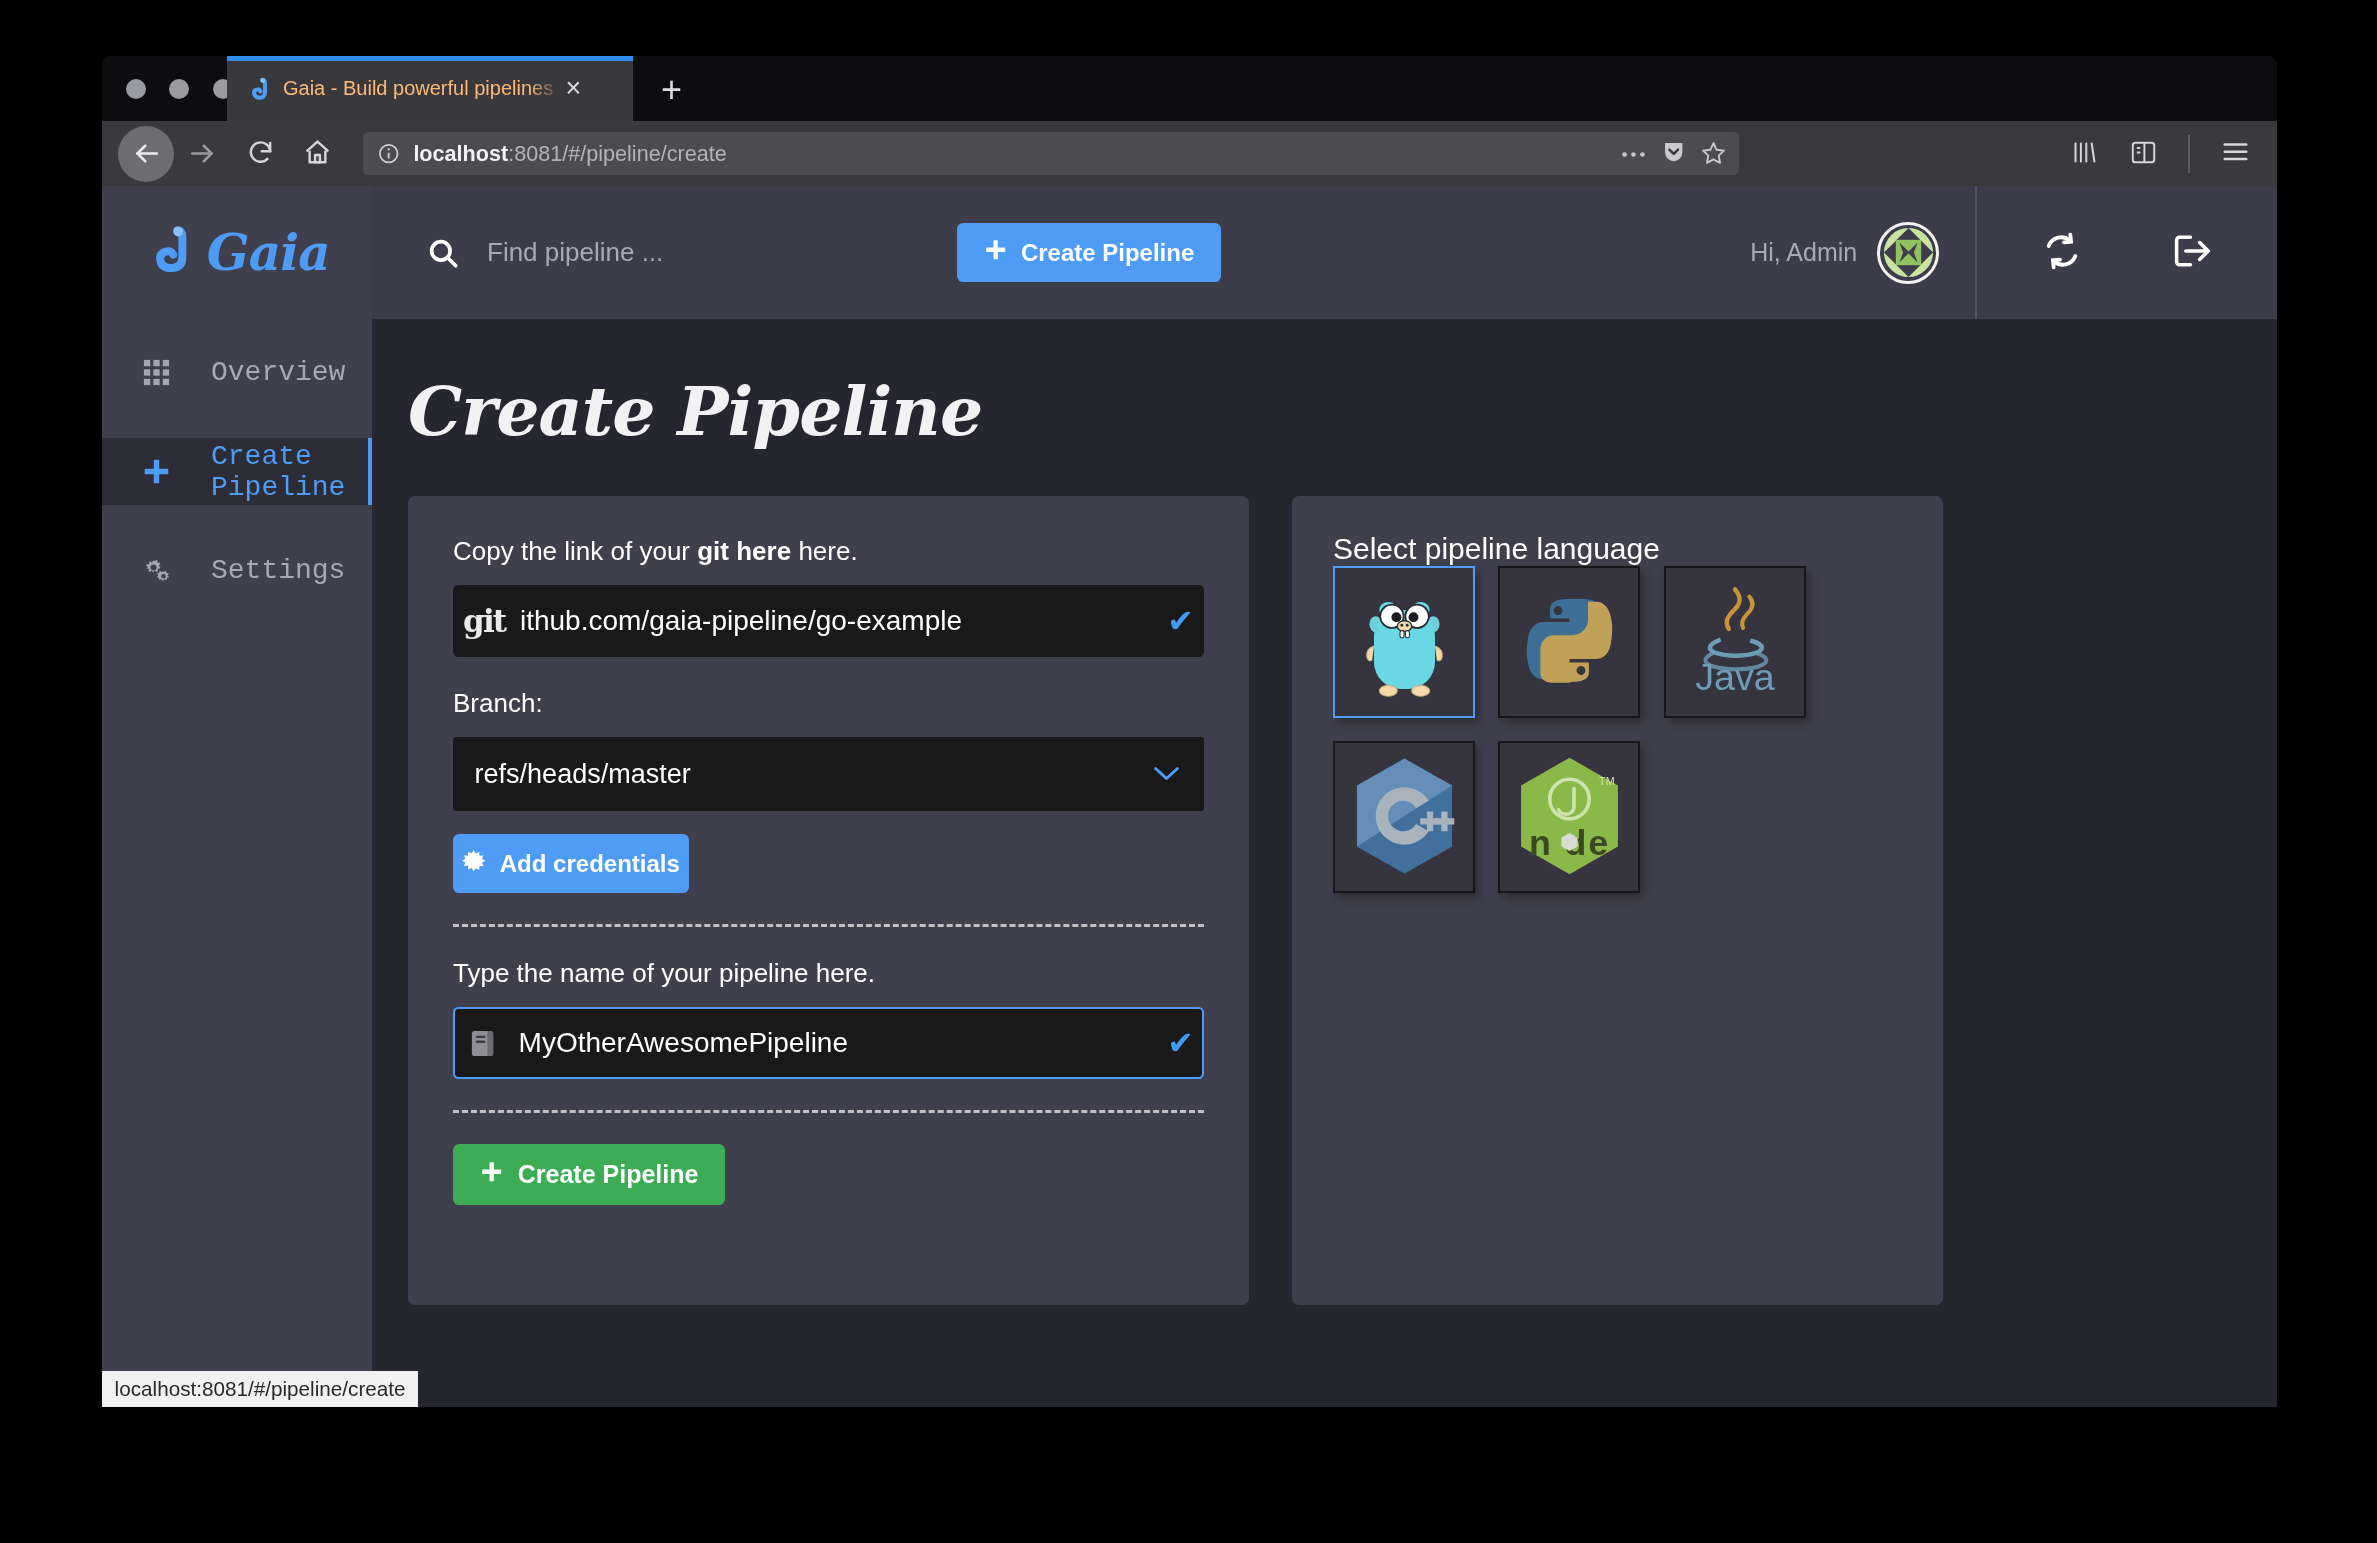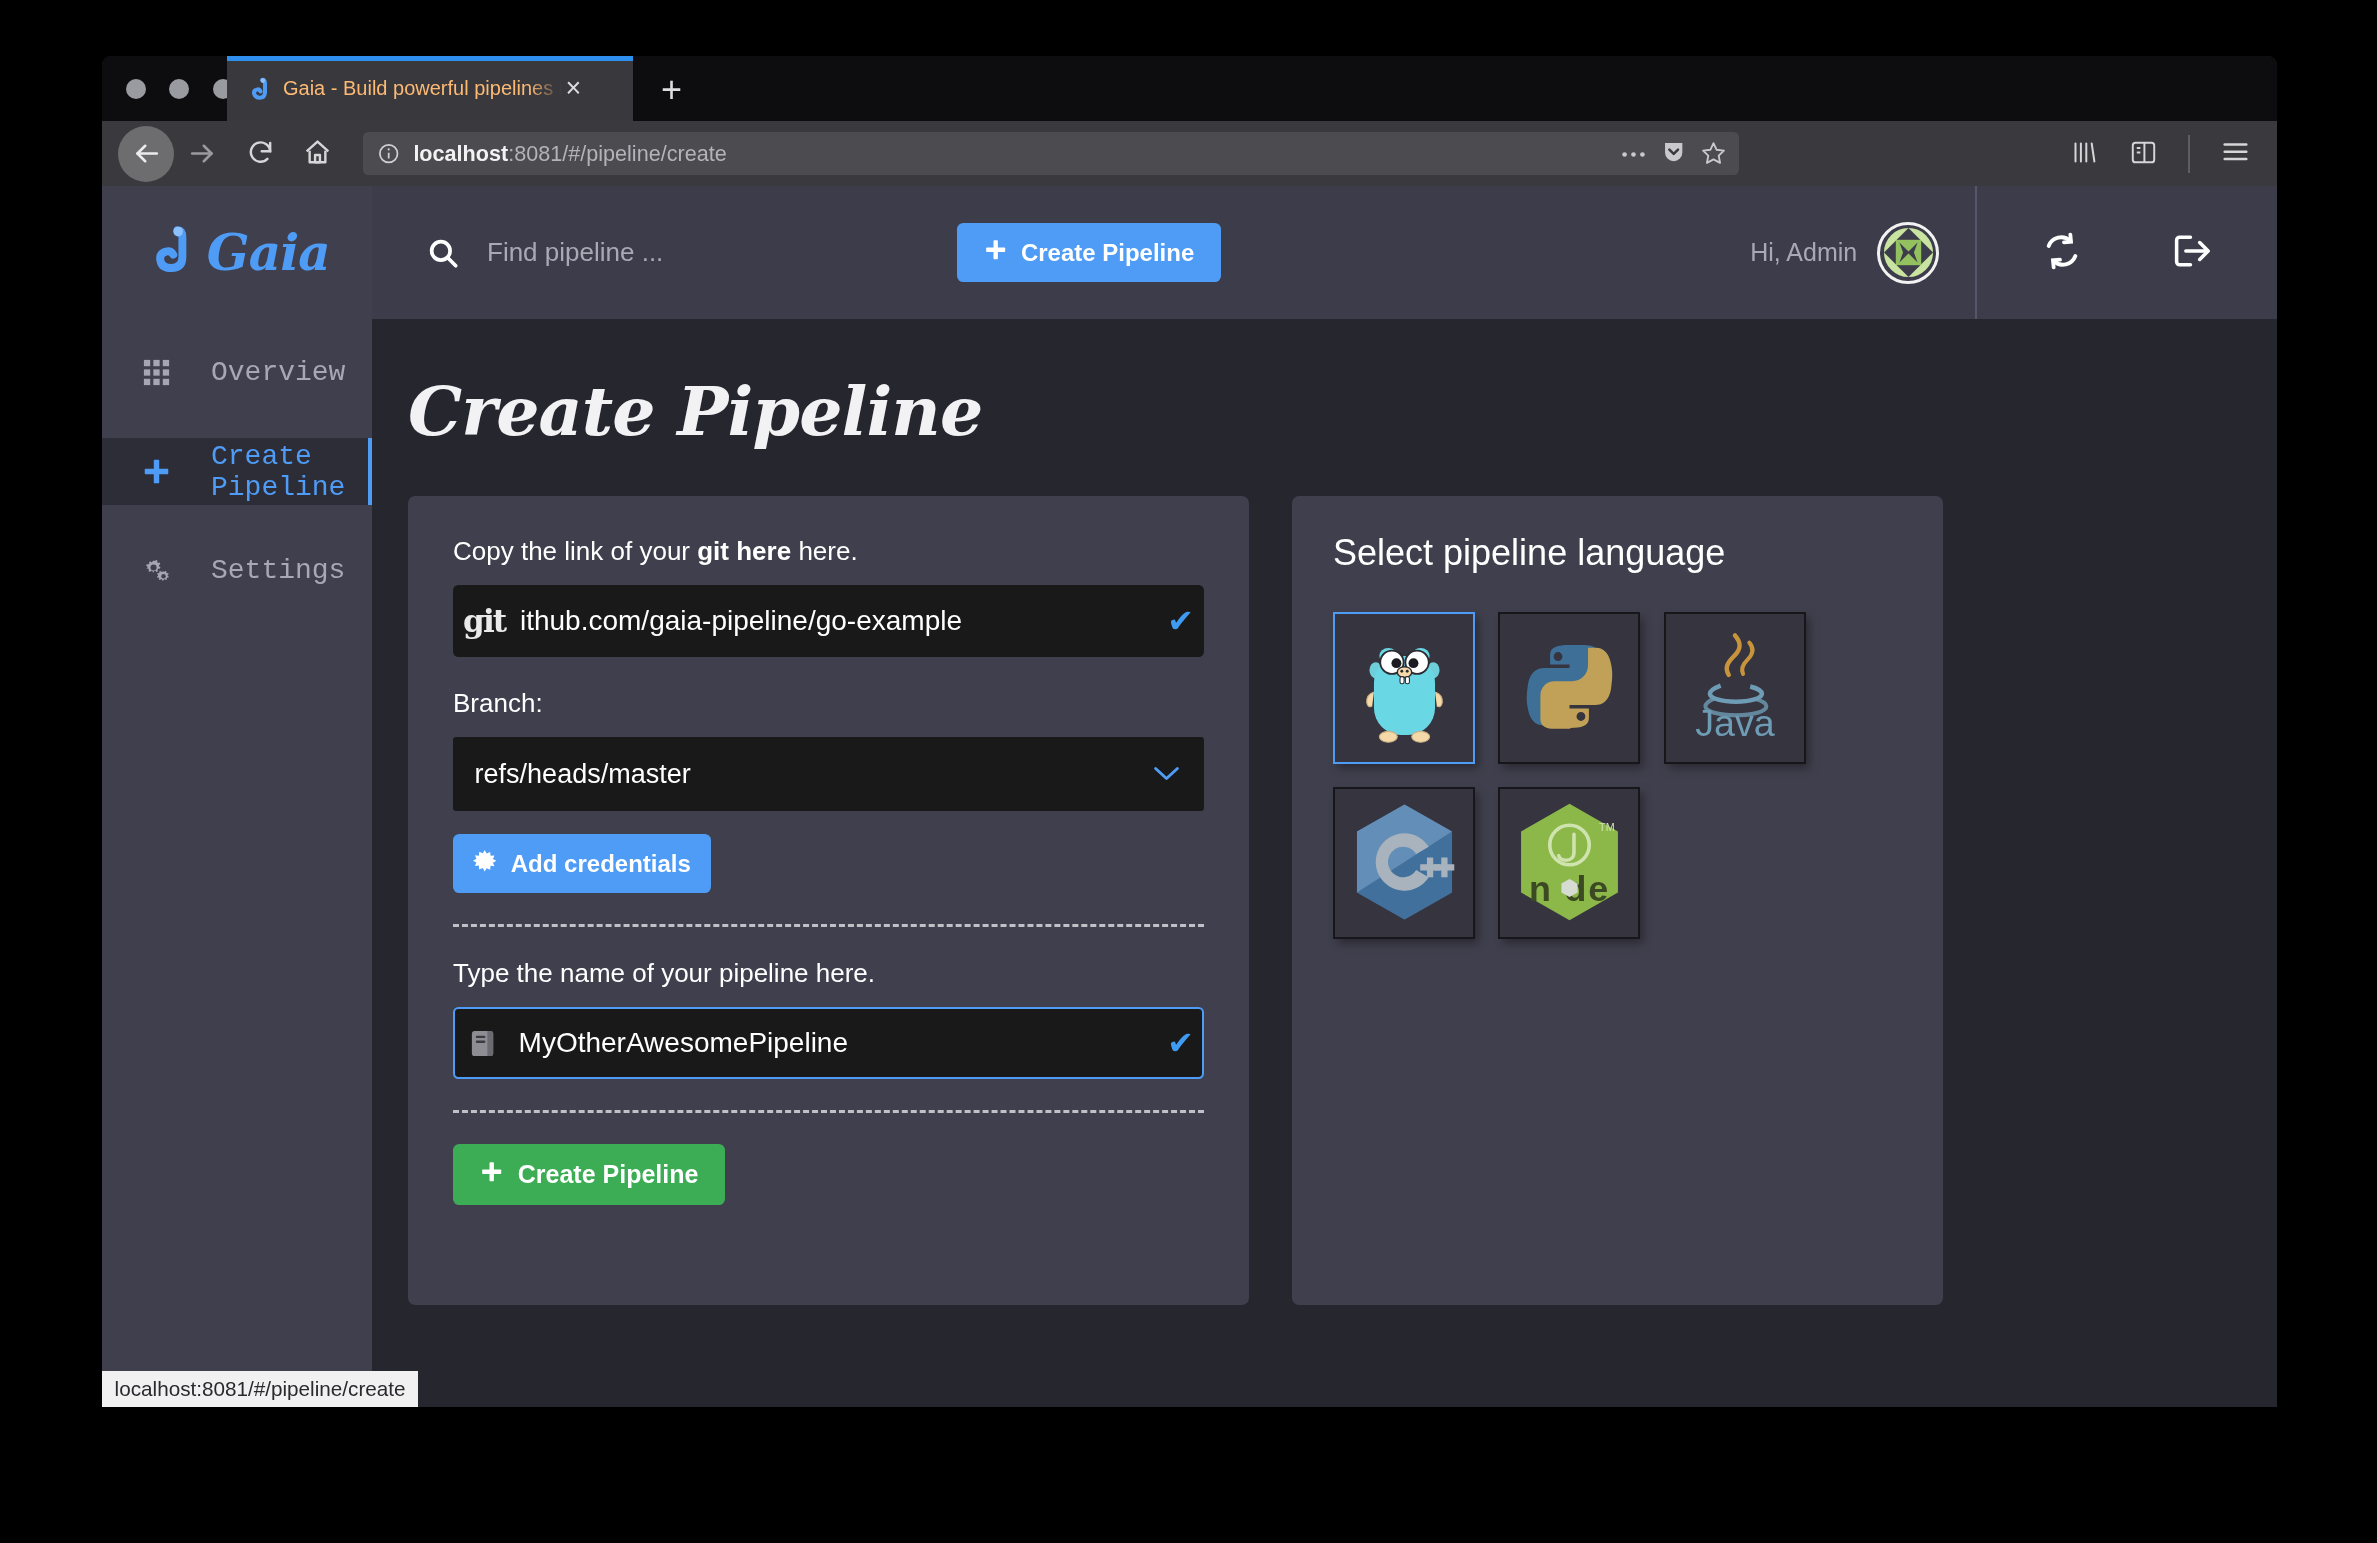--- a/index.html
+++ b/index.html
@@ -97,31 +97,31 @@
   .input-row input{flex:1;background:transparent;border:0;outline:0;color:#fff;font-size:28px;
                    font-family:"Liberation Sans",sans-serif;min-width:0;}
   .input-row .check{color:#3f9bf2;font-size:32px;margin-left:10.8px;line-height:1;}
   .gitlogo{font-family:"DejaVu Serif",serif;font-weight:700;font-size:31px;color:#e9e9e9;letter-spacing:-1.8px;}
 
   #branch-label{margin-top:31px;}
   #branch-select{height:74px;background:#191919;border-radius:3px;display:flex;align-items:center;
                  padding:0 21.6px;box-sizing:border-box;color:#fff;font-size:27px;}
   #branch-chevron{margin-left:auto;color:#4f9cf6;font-size:27px;}
 
-  #add-cred{margin-top:23.4px;height:59px;padding:0 20px;background:#4f9cf6;border:0;border-radius:6.3px;
+  #add-cred{margin-top:23.4px;height:59px;padding:0 9px;background:#4f9cf6;border:0;border-radius:6.3px;
             color:#fff;font-size:24px;font-weight:700;display:flex;align-items:center;gap:14.4px;
             cursor:pointer;font-family:"Liberation Sans",sans-serif;}
 
   .divider{border:0;border-top:3.6px dashed #d7d7dc;margin:31px 0;opacity:.85;}
 
   #create-btn{margin-top:5.4px;height:61px;padding:0 27px;background:#3cad55;border:0;border-radius:6.3px;
               color:#fff;font-size:25px;font-weight:700;display:flex;align-items:center;gap:14.4px;
               cursor:pointer;font-family:"Liberation Sans",sans-serif;}
 
-  #lang-title{font-size:36px;color:#fff;margin-bottom:38px;}
+  #lang-title{font-size:30px;color:#fff;}
   #lang-grid{display:flex;flex-wrap:wrap;gap:23.4px;width:540px;}
   .lang-tile{width:142px;height:152px;background:#35343f;border:2.7px solid #17171b;
              display:flex;align-items:center;justify-content:center;cursor:pointer;
              box-shadow:3.6px 5.4px 9px rgba(0,0,0,.35);box-sizing:border-box;}
   .lang-tile.selected{border-color:#4f9cf6;}
 
   
   #status-url{position:absolute;left:0;bottom:0;background:#f1f1f2;color:#2a2a2e;font-size:20.7px;
               padding:6.3px 12.6px 7.2px 12.6px;white-space:nowrap;}
 </style>

